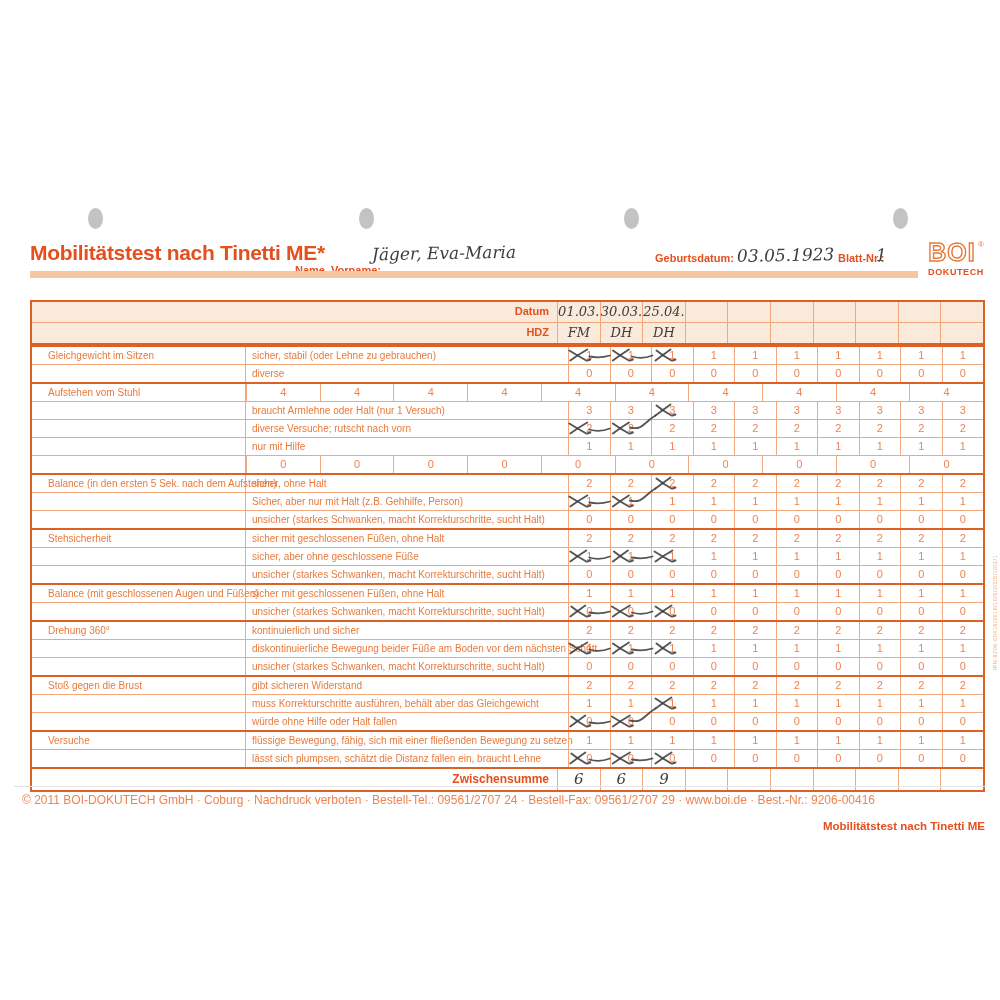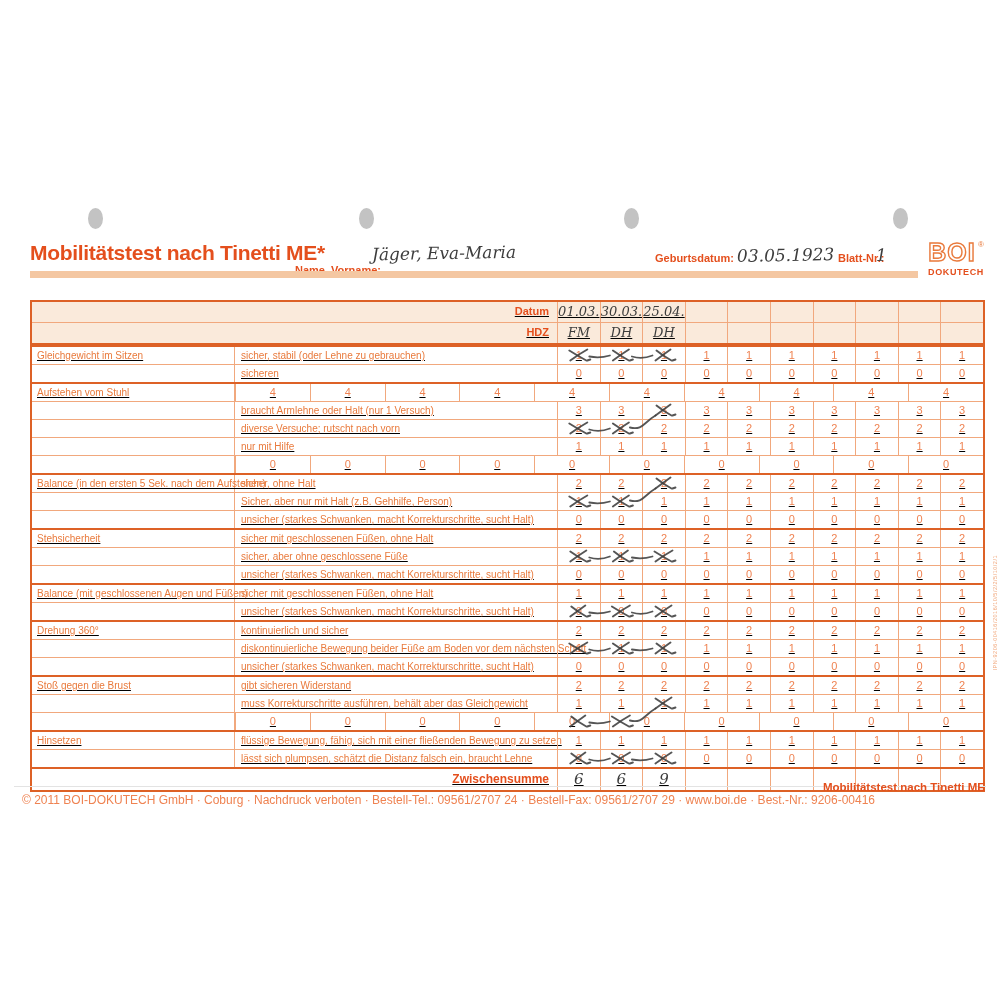--- a/index.html
+++ b/index.html
@@ -13,44 +13,44 @@
   .flabel{position:absolute;font-size:11px;font-weight:bold;color:var(--accent-strong,#e44f1d);}
   .handwrite{font-family:"DejaVu Serif",serif;font-style:italic;color:var(--ink,#3d3d3d);}
   .hw-field{position:absolute;font-size:17px;transform:rotate(-1deg);}
   .salmonbar{position:absolute;left:30px;top:271px;width:888px;height:7px;
              background:var(--bar,#f4c7a2);}
   .logo{position:absolute;left:926px;top:239px;width:60px;text-align:center;}
   .logo-sub{font-size:9px;font-weight:bold;color:var(--accent-strong,#e44f1d);
             letter-spacing:0.6px;margin-top:-2px;}
   
   .tbl{position:absolute;left:30px;top:300px;width:955px;box-sizing:border-box;
-       border:2px solid var(--grid-strong,#dd6126);text-decoration:underline;}
+       border:2px solid var(--grid-strong,#dd6126);}
   .trow{display:flex;align-items:stretch;box-sizing:border-box;}
   .trow.thin{border-top:1px solid var(--grid-light,#f1a87d);}
   .trow.thick{border-top:2px solid var(--grid-strong,#dd6126);}
   .peach{background:var(--peach,#faeadb);}
   .cell{box-sizing:border-box;overflow:visible;white-space:nowrap;}
   .c-label{width:203px;border-right:1px solid var(--grid-light,#f1a87d);
-           font-size:10px;color:var(--accent,#e97a3c);padding-left:5px;}
+           font-size:10px;color:var(--accent,#e97a3c);padding-left:5px;margin-left:11px;}
   .c-desc{width:322px;font-size:10px;color:var(--accent,#e97a3c);padding-left:6px;}
   .c-head{width:525px;text-align:right;font-size:11px;font-weight:bold;
           color:var(--accent-strong,#e44f1d);padding-right:8px;}
   .c-score{flex:1 1 0;border-left:1px solid var(--grid-light,#f1a87d);
            text-align:center;font-size:11px;color:var(--num,#ef8352);position:relative;}
   .c-sub{width:525px;text-align:right;font-size:12px;font-weight:bold;
          color:var(--accent-strong,#e44f1d);padding-right:8px;}
   .h19 .cell{line-height:19px;} .h17 .cell{line-height:17px;} .h20 .cell{line-height:20px;}
   .hw-cell{font-size:13px;line-height:inherit;}
   .hw-sub{font-size:15px;}
   .marks{position:absolute;inset:0;width:100%;height:100%;pointer-events:none;}
   
   .footnote{position:absolute;left:22px;top:764px;font-size:9px;color:var(--accent,#e97a3c);}
   .grayline{position:absolute;left:14px;top:786px;width:972px;height:1px;background:#e3e3e3;}
   .foot-left{position:absolute;left:22px;top:793px;font-size:12px;color:var(--num,#ef8352);}
-  .foot-right{position:absolute;right:15px;top:781px;font-size:11.5px;font-weight:bold;
+  .foot-right{position:absolute;right:15px;top:820px;font-size:11.5px;font-weight:bold;
               color:var(--accent-strong,#e44f1d);}
   .sidecode{position:absolute;right:2px;top:555px;writing-mode:vertical-rl;
             transform:rotate(180deg);font-size:5.5px;color:var(--grid-light,#f1a87d);
             letter-spacing:0.5px;}
 </style>
 </head>
 <body>
 
 <div class="sheet">
 
@@ -120,21 +120,21 @@
         <div class="cell c-score">1</div>
         <div class="cell c-score">1</div>
         <div class="cell c-score">1</div>
         <div class="cell c-score">1</div>
         <div class="cell c-score">1</div>
         <div class="cell c-score">1</div>
         <div class="cell c-score">1</div>
       </div>
       <div class="trow h17 thin">
         <div class="cell c-label"></div>
-        <div class="cell c-desc">sicheren</div>
+        <div class="cell c-desc">diverse</div>
         <div class="cell c-score">0</div>
         <div class="cell c-score">0</div>
         <div class="cell c-score">0</div>
         <div class="cell c-score">0</div>
         <div class="cell c-score">0</div>
         <div class="cell c-score">0</div>
         <div class="cell c-score">0</div>
         <div class="cell c-score">0</div>
         <div class="cell c-score">0</div>
         <div class="cell c-score">0</div>
@@ -384,48 +384,49 @@
         <div class="cell c-score">1</div>
         <div class="cell c-score">1</div>
         <div class="cell c-score">1</div>
         <div class="cell c-score">1</div>
         <div class="cell c-score">1</div>
         <div class="cell c-score">1</div>
         <div class="cell c-score">1</div>
       </div>
       <div class="trow h17 thin">
         <div class="cell c-label"></div>
-        <div class="cell c-score">0</div>
-        <div class="cell c-score">0</div>
-        <div class="cell c-score">0</div>
-        <div class="cell c-score">0</div>
-        <div class="cell c-score">0</div>
-        <div class="cell c-score">0</div>
-        <div class="cell c-score">0</div>
-        <div class="cell c-score">0</div>
-        <div class="cell c-score">0</div>
-        <div class="cell c-score">0</div>
-      </div>
-      <div class="trow h17 thick">
-        <div class="cell c-label">Hinsetzen</div>
+        <div class="cell c-desc">würde ohne Hilfe oder Halt fallen</div>
+        <div class="cell c-score">0</div>
+        <div class="cell c-score">0</div>
+        <div class="cell c-score">0</div>
+        <div class="cell c-score">0</div>
+        <div class="cell c-score">0</div>
+        <div class="cell c-score">0</div>
+        <div class="cell c-score">0</div>
+        <div class="cell c-score">0</div>
+        <div class="cell c-score">0</div>
+        <div class="cell c-score">0</div>
+      </div>
+      <div class="trow h17 thick">
+        <div class="cell c-label">Versuche</div>
         <div class="cell c-desc">flüssige Bewegung, fähig, sich mit einer fließenden Bewegung zu setzen</div>
         <div class="cell c-score">1</div>
         <div class="cell c-score">1</div>
         <div class="cell c-score">1</div>
         <div class="cell c-score">1</div>
         <div class="cell c-score">1</div>
         <div class="cell c-score">1</div>
         <div class="cell c-score">1</div>
         <div class="cell c-score">1</div>
         <div class="cell c-score">1</div>
         <div class="cell c-score">1</div>
       </div>
       <div class="trow h17 thin">
         <div class="cell c-label"></div>
-        <div class="cell c-desc">lässt sich plumpsen, schätzt die Distanz falsch ein, braucht Lehne</div>
+        <div class="cell c-desc">lässt sich plumpsen, schätzt die Distanz fallen ein, braucht Lehne</div>
         <div class="cell c-score">0</div>
         <div class="cell c-score">0</div>
         <div class="cell c-score">0</div>
         <div class="cell c-score">0</div>
         <div class="cell c-score">0</div>
         <div class="cell c-score">0</div>
         <div class="cell c-score">0</div>
         <div class="cell c-score">0</div>
         <div class="cell c-score">0</div>
         <div class="cell c-score">0</div>

